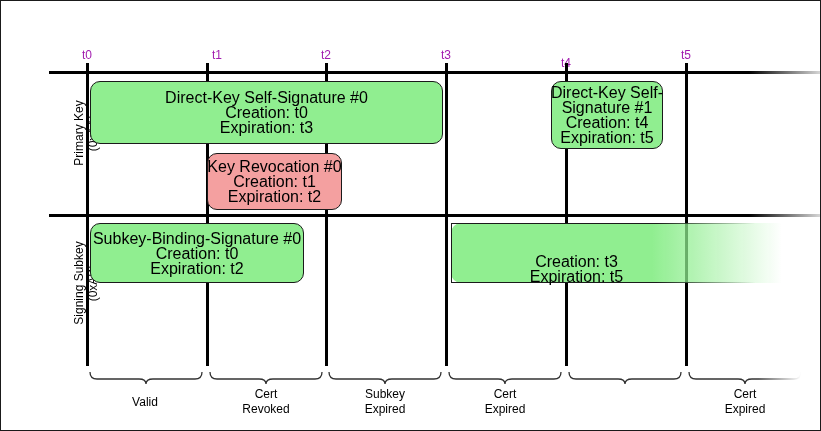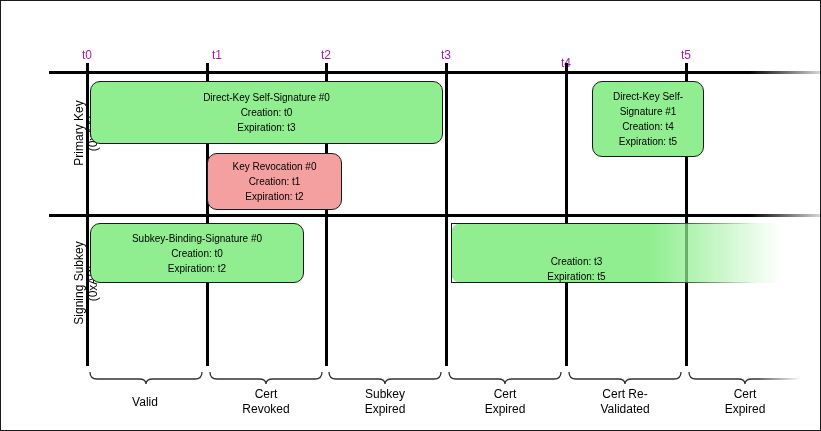--- a/index.html
+++ b/index.html
@@ -56,21 +56,21 @@
   
   .sigbox {
     position: absolute;
     border: 1.6px solid #1a1a1a;
     border-radius: 10px;
     box-sizing: border-box;
     display: flex;
     flex-direction: column;
     align-items: center;
     justify-content: center;
-    font-size: 10px;
+    font-size: 16px;
     line-height: 15px;
     color: #000000;
     text-align: center;
     padding: 2px 4px;
   }
   .sigbox .ln { display: block; white-space: nowrap; }
   .sigbox.green { background: #90ee90; }
   .sigbox.red   { background: #f4a0a0; }
   .sigbox.fade  {
     background: linear-gradient(to right,
@@ -131,21 +131,21 @@
   <div class="tick" style="left:444px; top:62px; height:303px;"></div>
   <div class="tick" style="left:564px; top:62px; height:303px;"></div>
   <div class="tick" style="left:684px; top:62px; height:303px;"></div>
 
   <div class="sigbox green" style="left:89px; top:80px; width:353px; height:63px;">
     <span class="ln">Direct-Key Self-Signature #0</span>
     <span class="ln">Creation: t0</span>
     <span class="ln">Expiration: t3</span>
   </div>
 
-  <div class="sigbox green" style="left:591px; top:80px; width:112px; height:76px;">
+  <div class="sigbox green" style="left:550px; top:80px; width:112px; height:68px;">
     <span class="ln">Direct-Key Self-</span>
     <span class="ln">Signature #1</span>
     <span class="ln">Creation: t4</span>
     <span class="ln">Expiration: t5</span>
   </div>
 
   <div class="sigbox red" style="left:206px; top:152px; width:135px; height:57px;">
     <span class="ln">Key Revocation #0</span>
     <span class="ln">Creation: t1</span>
     <span class="ln">Expiration: t2</span>
@@ -216,22 +216,18 @@
     <span>Revoked</span>
   </div>
   <div class="legend-label" style="left:327px; top:386px; width:114px;">
     <span>Subkey</span><br>
     <span>Expired</span>
   </div>
   <div class="legend-label" style="left:447px; top:386px; width:114px;">
     <span>Cert</span><br>
     <span>Expired</span>
   </div>
-  <div class="legend-label" style="left:567px; top:386px; width:114px;">
-    <span>Cert Re-</span><br>
-    <span>Validated</span>
-  </div>
   <div class="legend-label" style="left:687px; top:386px; width:114px;">
     <span>Cert</span><br>
     <span>Expired</span>
   </div>
 
 </div>
 
 </body></html>

